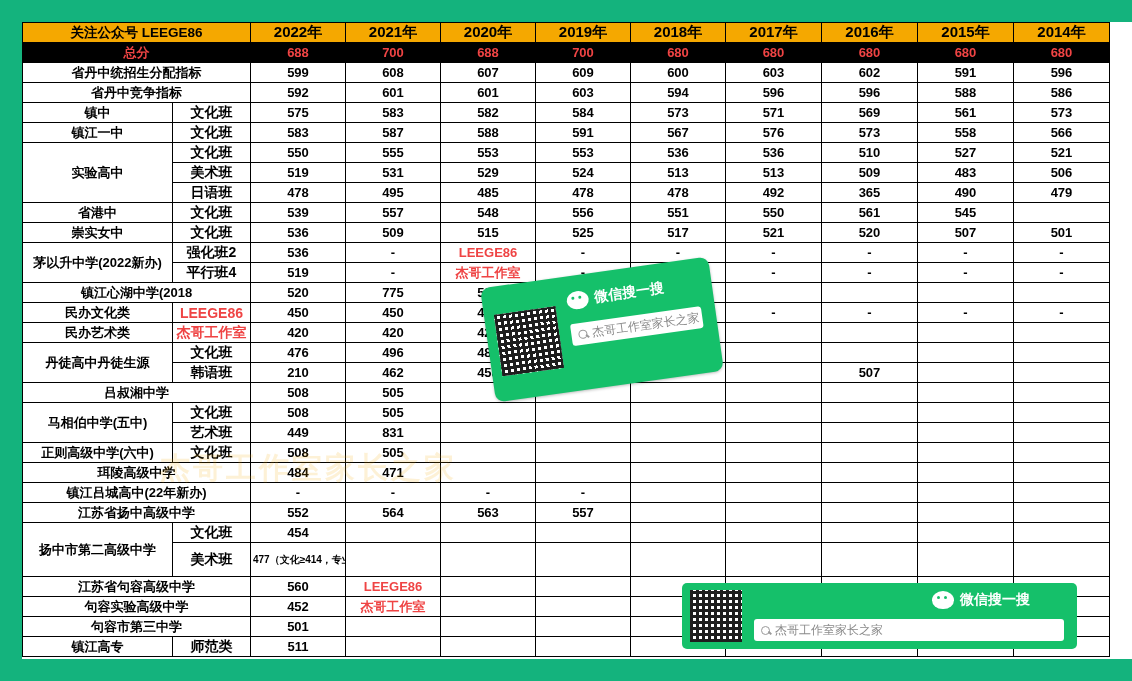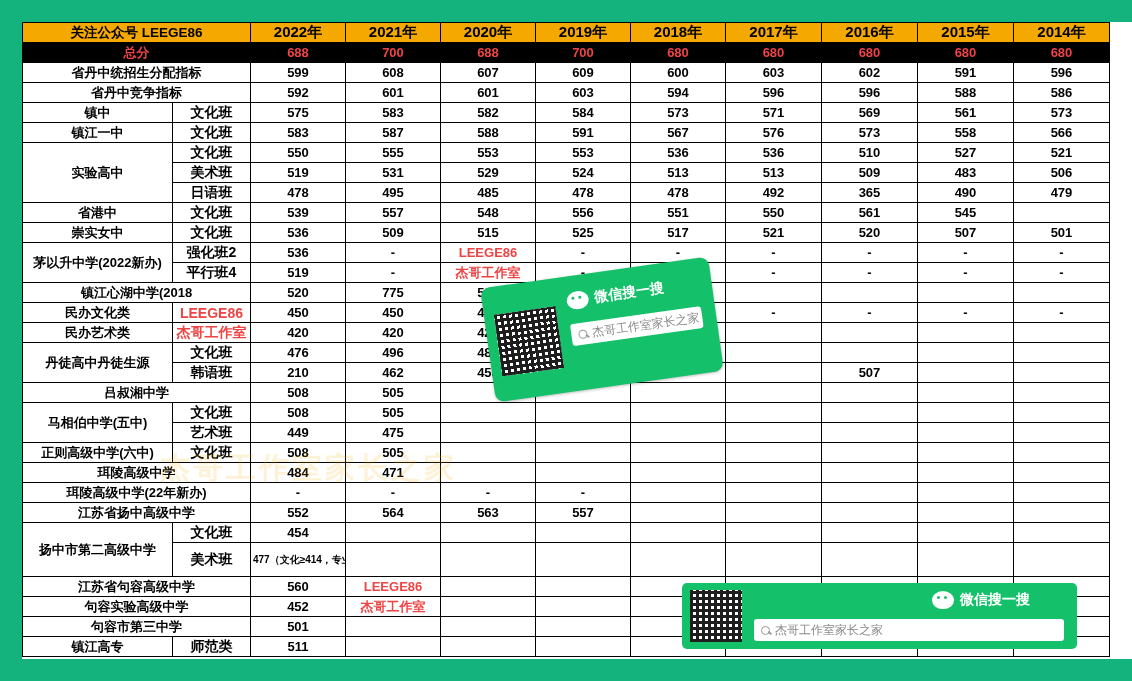--- a/index.html
+++ b/index.html
@@ -430,21 +430,21 @@
             <td class="val"></td>
             <td class="val"></td>
             <td class="val"></td>
             <td class="val"></td>
             <td class="val"></td>
             <td class="val"></td>
           </tr>
           <tr>
             <td class="sub">艺术班</td>
             <td class="val">449</td>
-            <td class="val">475</td>
+            <td class="val">831</td>
             <td class="val"></td>
             <td class="val"></td>
             <td class="val"></td>
             <td class="val"></td>
             <td class="val"></td>
             <td class="val"></td>
             <td class="val"></td>
           </tr>
           <tr>
             <td class="name">正则高级中学(六中)</td>
@@ -465,21 +465,21 @@
             <td class="val">471</td>
             <td class="val"></td>
             <td class="val"></td>
             <td class="val"></td>
             <td class="val"></td>
             <td class="val"></td>
             <td class="val"></td>
             <td class="val"></td>
           </tr>
           <tr>
-            <td class="name" colspan="2">珥陵高级中学(22年新办)</td>
+            <td class="name" colspan="2">镇江吕城高中(22年新办)</td>
             <td class="val">-</td>
             <td class="val">-</td>
             <td class="val">-</td>
             <td class="val">-</td>
             <td class="val"></td>
             <td class="val"></td>
             <td class="val"></td>
             <td class="val"></td>
             <td class="val"></td>
           </tr>

